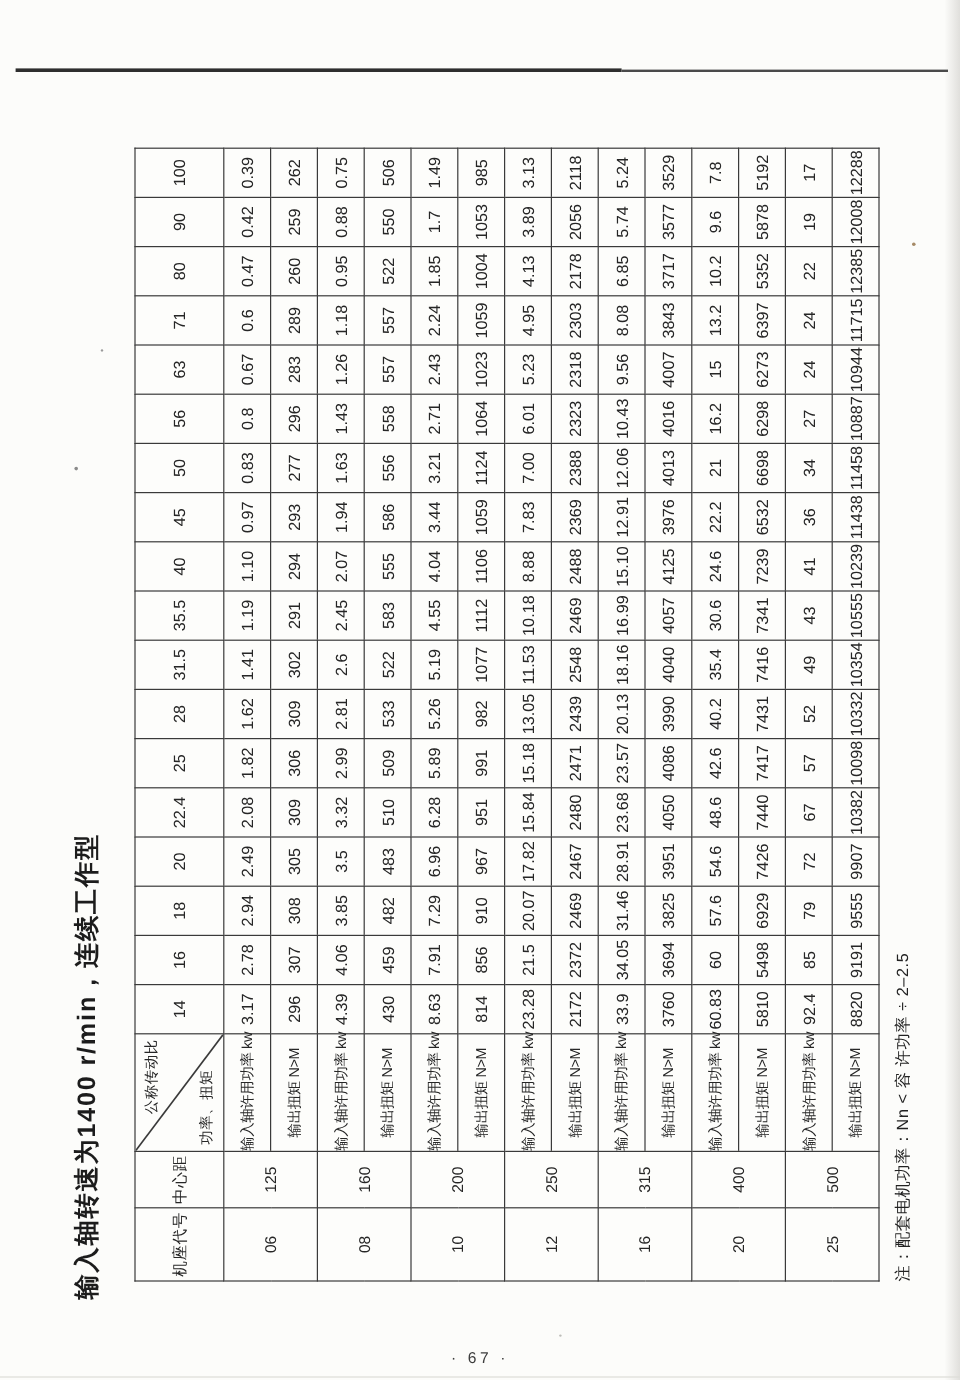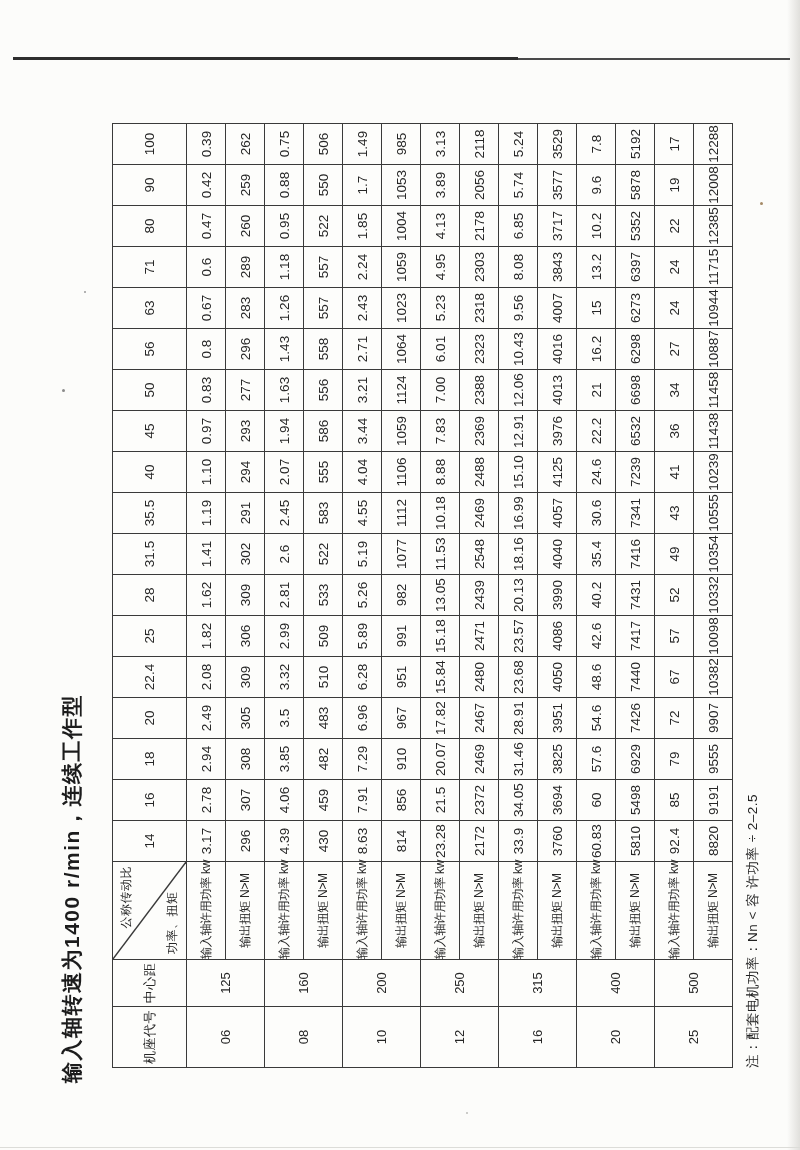--- a/index.html
+++ b/index.html
@@ -420,13 +420,14 @@
               <td class="val">12385</td>
               <td class="val">12008</td>
               <td class="val">12288</td>
             </tr>
           </tbody>
         </table>
     </div>
     <div class="note">注：配套电机功率：Nn &lt; 容 许功率 ÷ 2–2.5</div>
   </div>
 
+  <div class="pageno">· 67 ·</div>
 </div>
 
 </body></html>

